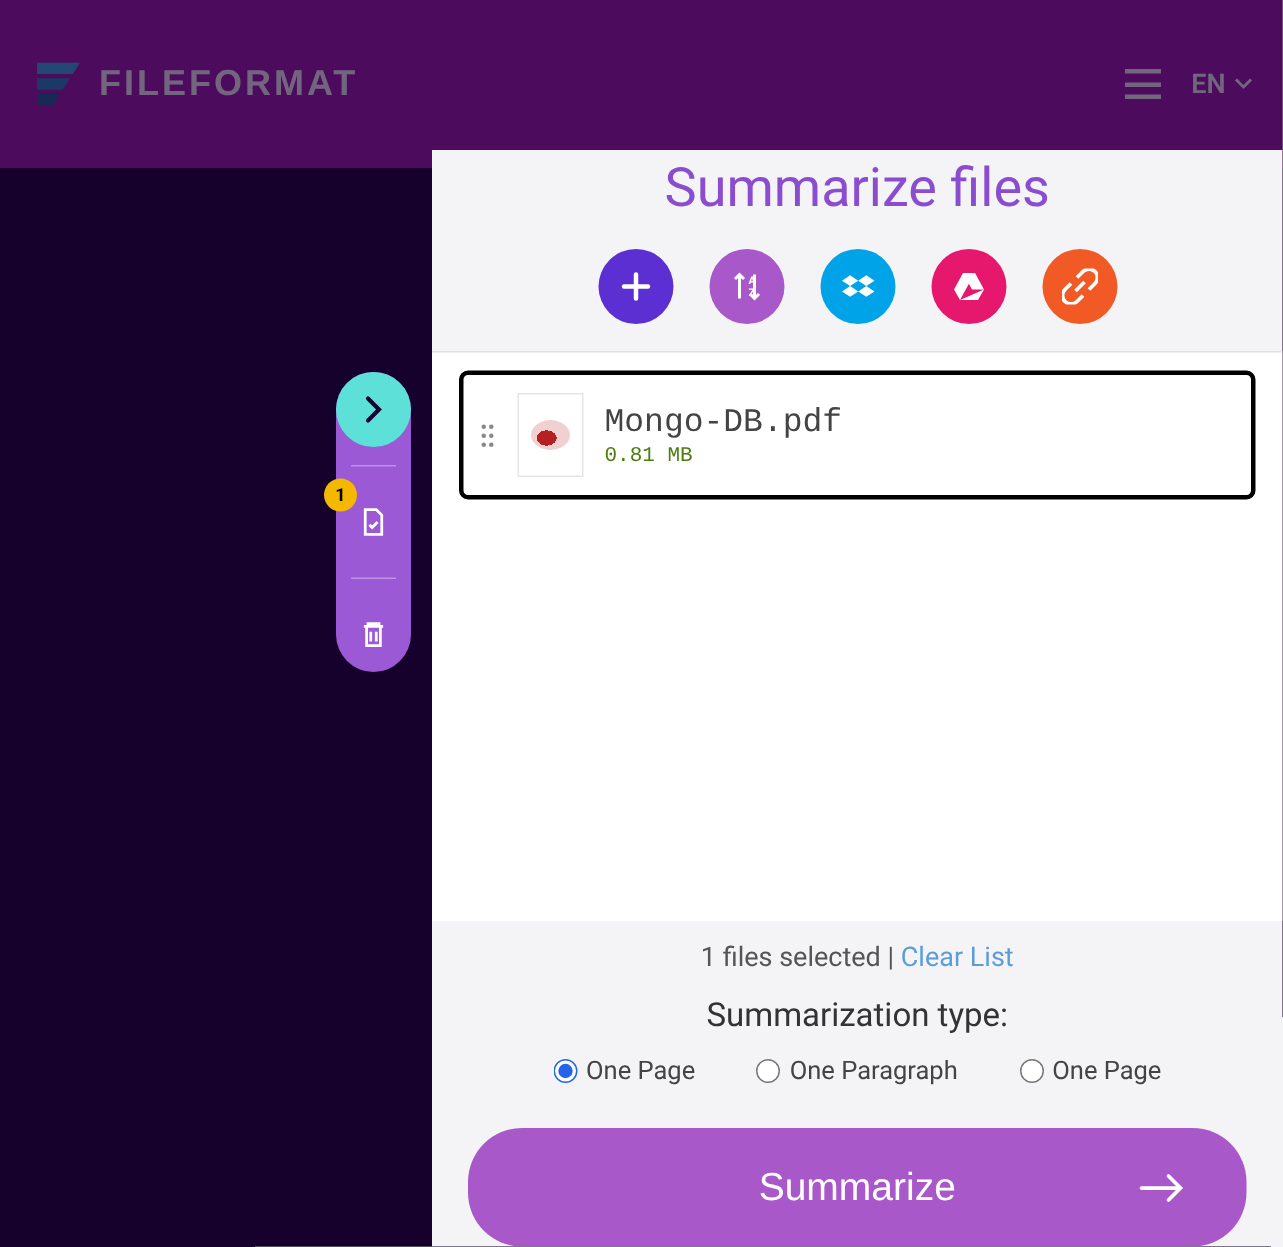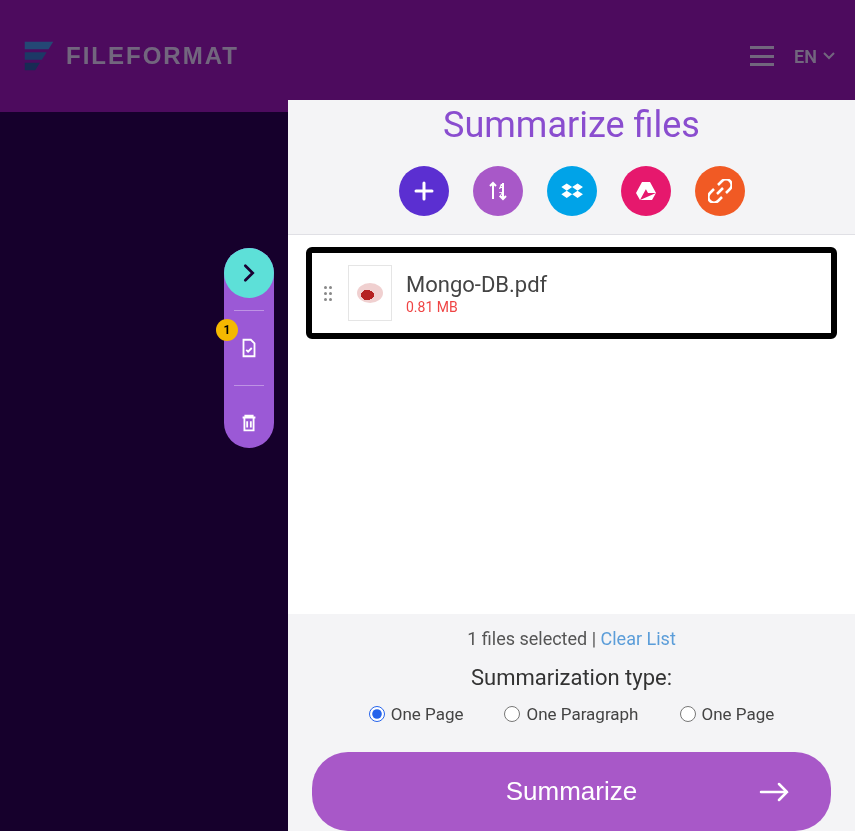--- a/index.html
+++ b/index.html
@@ -231,24 +231,25 @@
       flex: 1;
       background: #fff;
       margin: 0;
       padding: 12px 18px;
       border-top: 1px solid #e0e0e5;
     }
     .file-row {
       display: flex;
       align-items: center;
       background: #fff;
-      border: 6px solid #000000;
+      border: 3px solid #000000;
       border-radius: 6px;
       padding: 12px;
       gap: 14px;
+      font-family: Liberation Mono, monospace;
     }
     .drag-handle {
       width: 10px;
       display: flex;
       flex-direction: column;
       gap: 3px;
       cursor: grab;
     }
     .drag-dot {
       width: 3px;
@@ -273,21 +274,21 @@
       border-radius: 50%;
     }
     .file-info { flex: 1; }
     .file-name {
       font-size: 22px;
       color: #444;
       font-weight: 400;
     }
     .file-size {
       font-size: 14px;
-      color: #ef4444;
+      color: #4d7c0f;
       margin-top: 2px;
     }
     
     .selection-info {
       text-align: center;
       color: #555;
       font-size: 18px;
       margin-top: 0;
       padding: 14px 16px 8px;
     }

